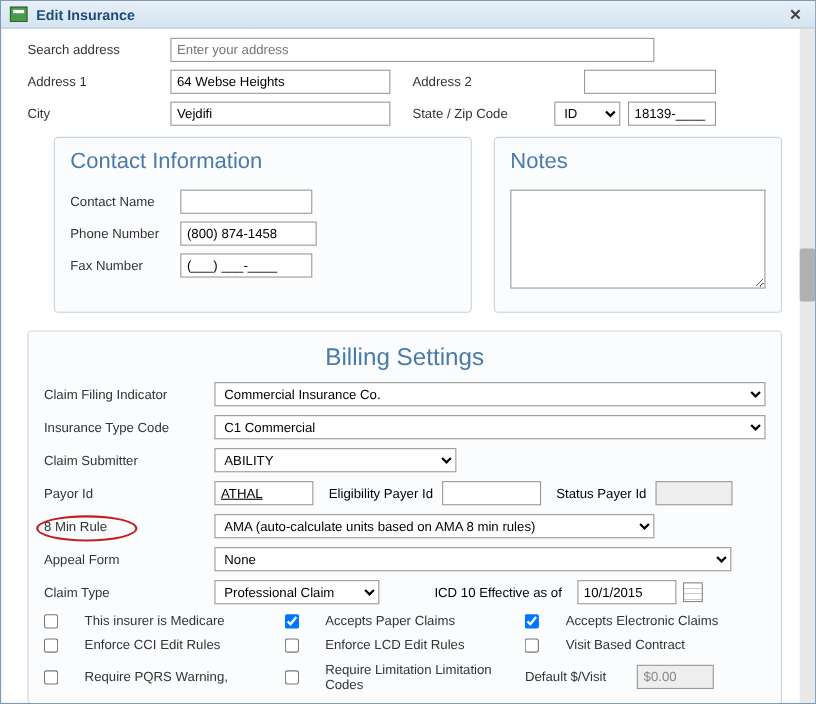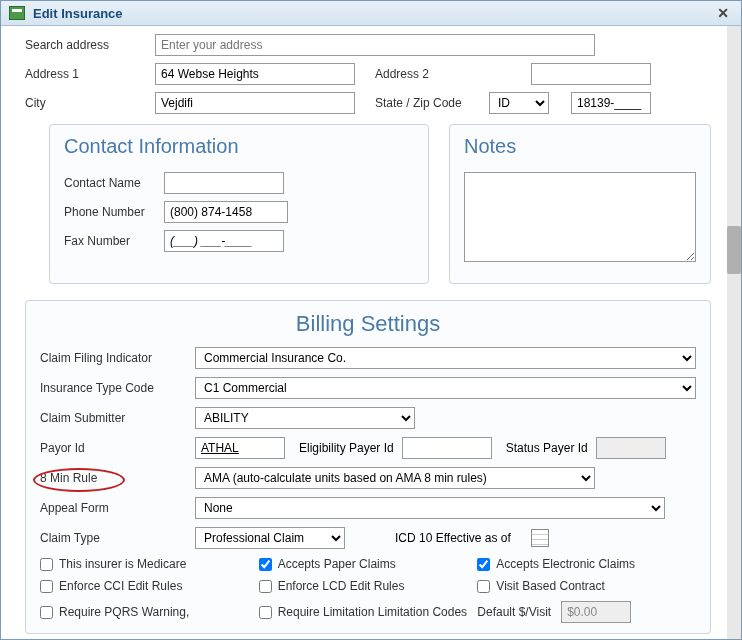--- a/index.html
+++ b/index.html
@@ -25,21 +25,21 @@
 .contact { flex: 0 0 380px; }
 .notes { flex: 1; }
 textarea { width: 100%; height: 90px; border: 1px solid #999; resize: both; font-family: inherit; font-size: 12px; padding: 4px; }
 .billing { border: 1px solid #c8d4e0; border-radius: 4px; padding: 10px 14px; background: #fafcfe; margin-top: 16px; }
 .billing h2 { color: #4a7aa8; font-size: 22px; font-weight: normal; text-align: center; margin-bottom: 10px; }
 .brow { display: flex; align-items: center; margin-bottom: 8px; }
 .blbl { width: 155px; color: #333; }
 .circle { position: relative; }
 .circle::after { content: ""; position: absolute; left: -7px; top: -3px; width: 88px; height: 20px; border: 2px solid #c02020; border-radius: 50%; pointer-events: none; }
 .chkrow { display: flex; margin-top: 8px; }
-.chkcol { flex: 1; display: flex; align-items: center; gap: 6px; }
+.chkcol { flex: 1; display: flex; align-items: center; gap: 24px; }
 .chkcol input[type=checkbox] { width: 13px; height: 13px; }
 .chklbl { color: #333; font-size: 12px; }
 .cal { display: inline-block; width: 18px; height: 18px; border: 1px solid #888; margin-left: 6px; background: repeating-linear-gradient(#fff,#fff 4px,#ccc 4px,#ccc 5px); vertical-align: middle; cursor: pointer; }
 .disabled { background: #eee; color: #888; }
 </style>
 </head>
 <body>
 
 <div class="window">
   <div class="titlebar">
@@ -57,40 +57,40 @@
       <div class="row">
         <span class="lbl">Address 1</span>
         <input type="text" style="width: 200px;" value="64 Webse Heights">
         <span class="lbl2">Address 2</span>
         <input type="text" style="width: 120px; margin-left: auto; margin-right: 60px;" value="">
       </div>
       <div class="row">
         <span class="lbl">City</span>
         <input type="text" style="width: 200px;" value="Vejdifi">
         <span class="lbl2">State / Zip Code</span>
-        <div style="margin-left:auto;margin-right:60px;display:flex;gap:22px">
+        <div style="margin-left:auto;margin-right:60px;display:flex;gap:7px">
           <select style="width:60px"><option>ID</option></select>
           <input type="text" style="width: 80px;" value="18139-____">
         </div>
       </div>
 
       <div class="panels">
         <div class="panel contact">
           <h2>Contact Information</h2>
           <div class="row">
               <span class="lbl" style="width:100px">Contact Name</span>
               <input type="text" style="width: 120px;" value="">
             </div>
           <div class="row">
               <span class="lbl" style="width:100px">Phone Number</span>
               <input type="text" style="width: 124px;" value="(800) 874-1458">
             </div>
           <div class="row">
               <span class="lbl" style="width:100px">Fax Number</span>
-              <input type="text" style="width: 120px; font-style: italic;" value="(___) ___-____">
+              <input type="text" style="width: 120px;" value="(___) ___-____">
             </div>
         </div>
         <div class="panel notes">
           <h2>Notes</h2>
           <textarea style=""></textarea>
         </div>
       </div>
 
       <div class="billing">
         <h2>Billing Settings</h2>
@@ -119,20 +119,21 @@
             <select style="width:400px"><option>AMA (auto-calculate units based on AMA 8 min rules)</option></select>
           </div>
         <div class="brow">
             <span class="blbl">Appeal Form</span>
             <select style="width:470px"><option>None</option></select>
           </div>
         <div class="brow">
           <span class="blbl">Claim Type</span>
           <select style="width:150px"><option>Professional Claim</option></select>
           <span style="padding:0 14px 0 50px">ICD 10 Effective as of</span>
+          <input type="text" style="width: 90px;" value="10/1/2015">
           <span class="cal"></span>
         </div>
 
         <div class="chkrow">
           <div class="chkcol">
               <input type="checkbox" style="">
               <span class="chklbl">This insurer is Medicare</span>
             </div>
           <div class="chkcol">
               <input type="checkbox" checked="" style="">

